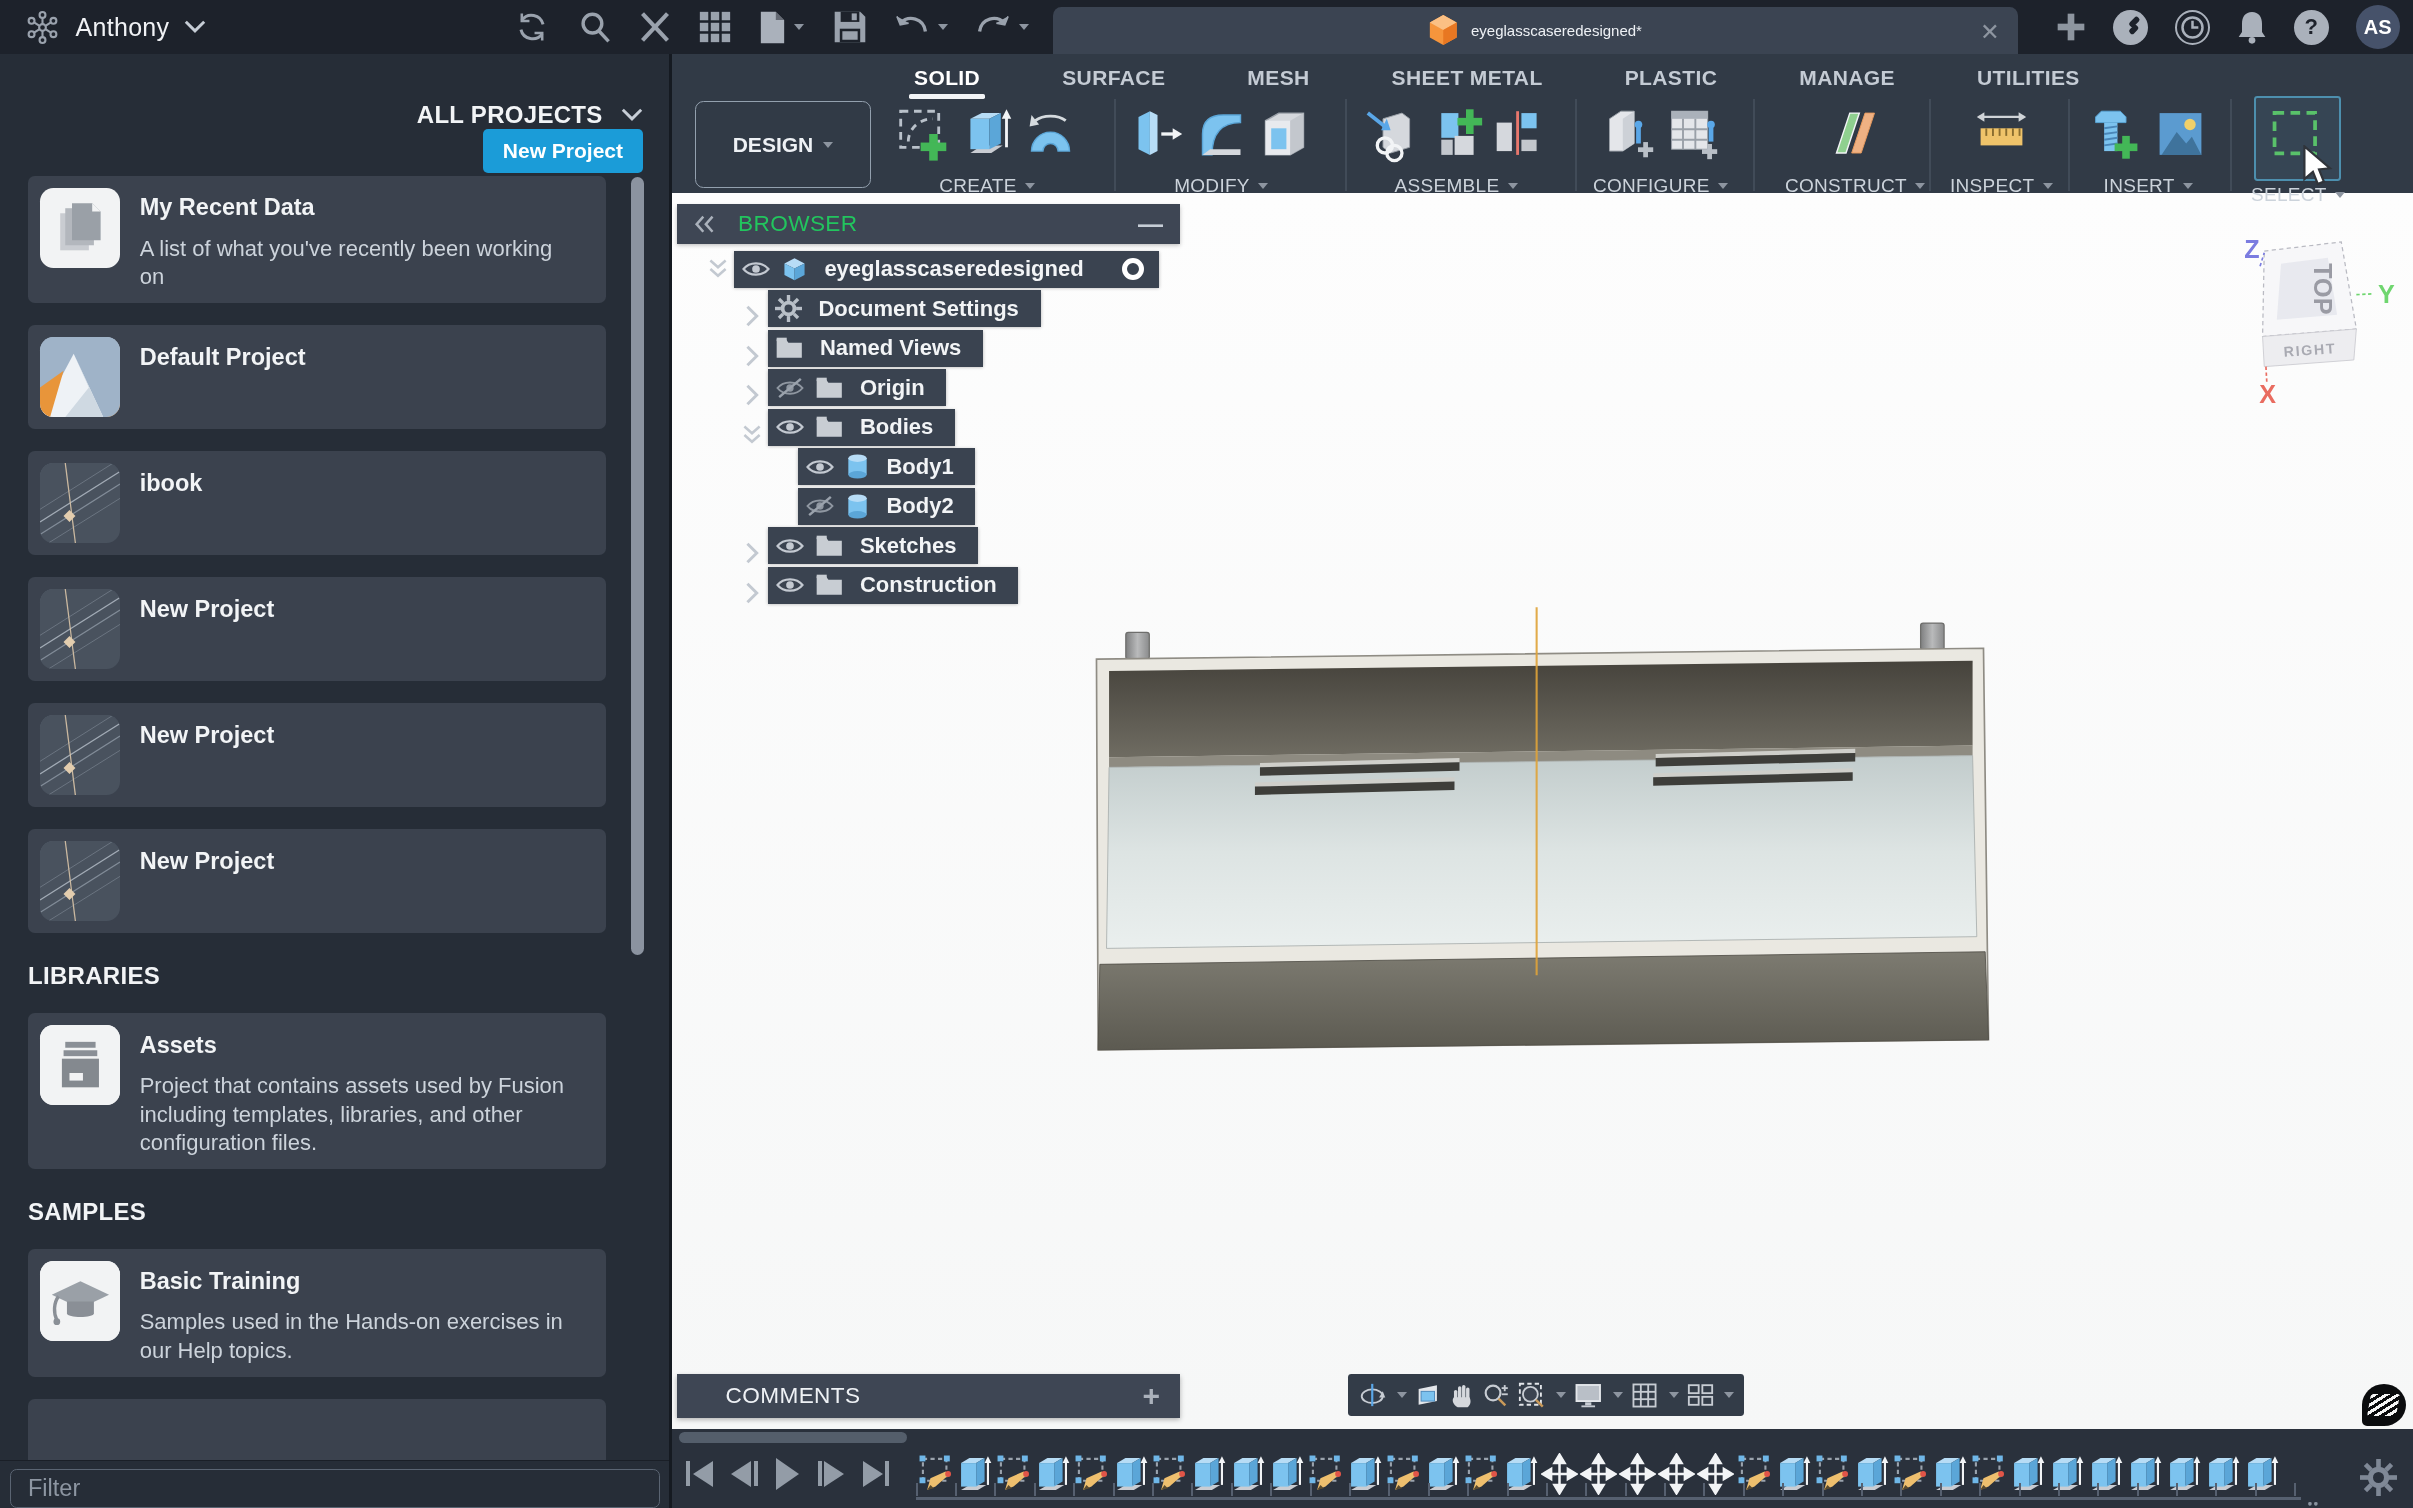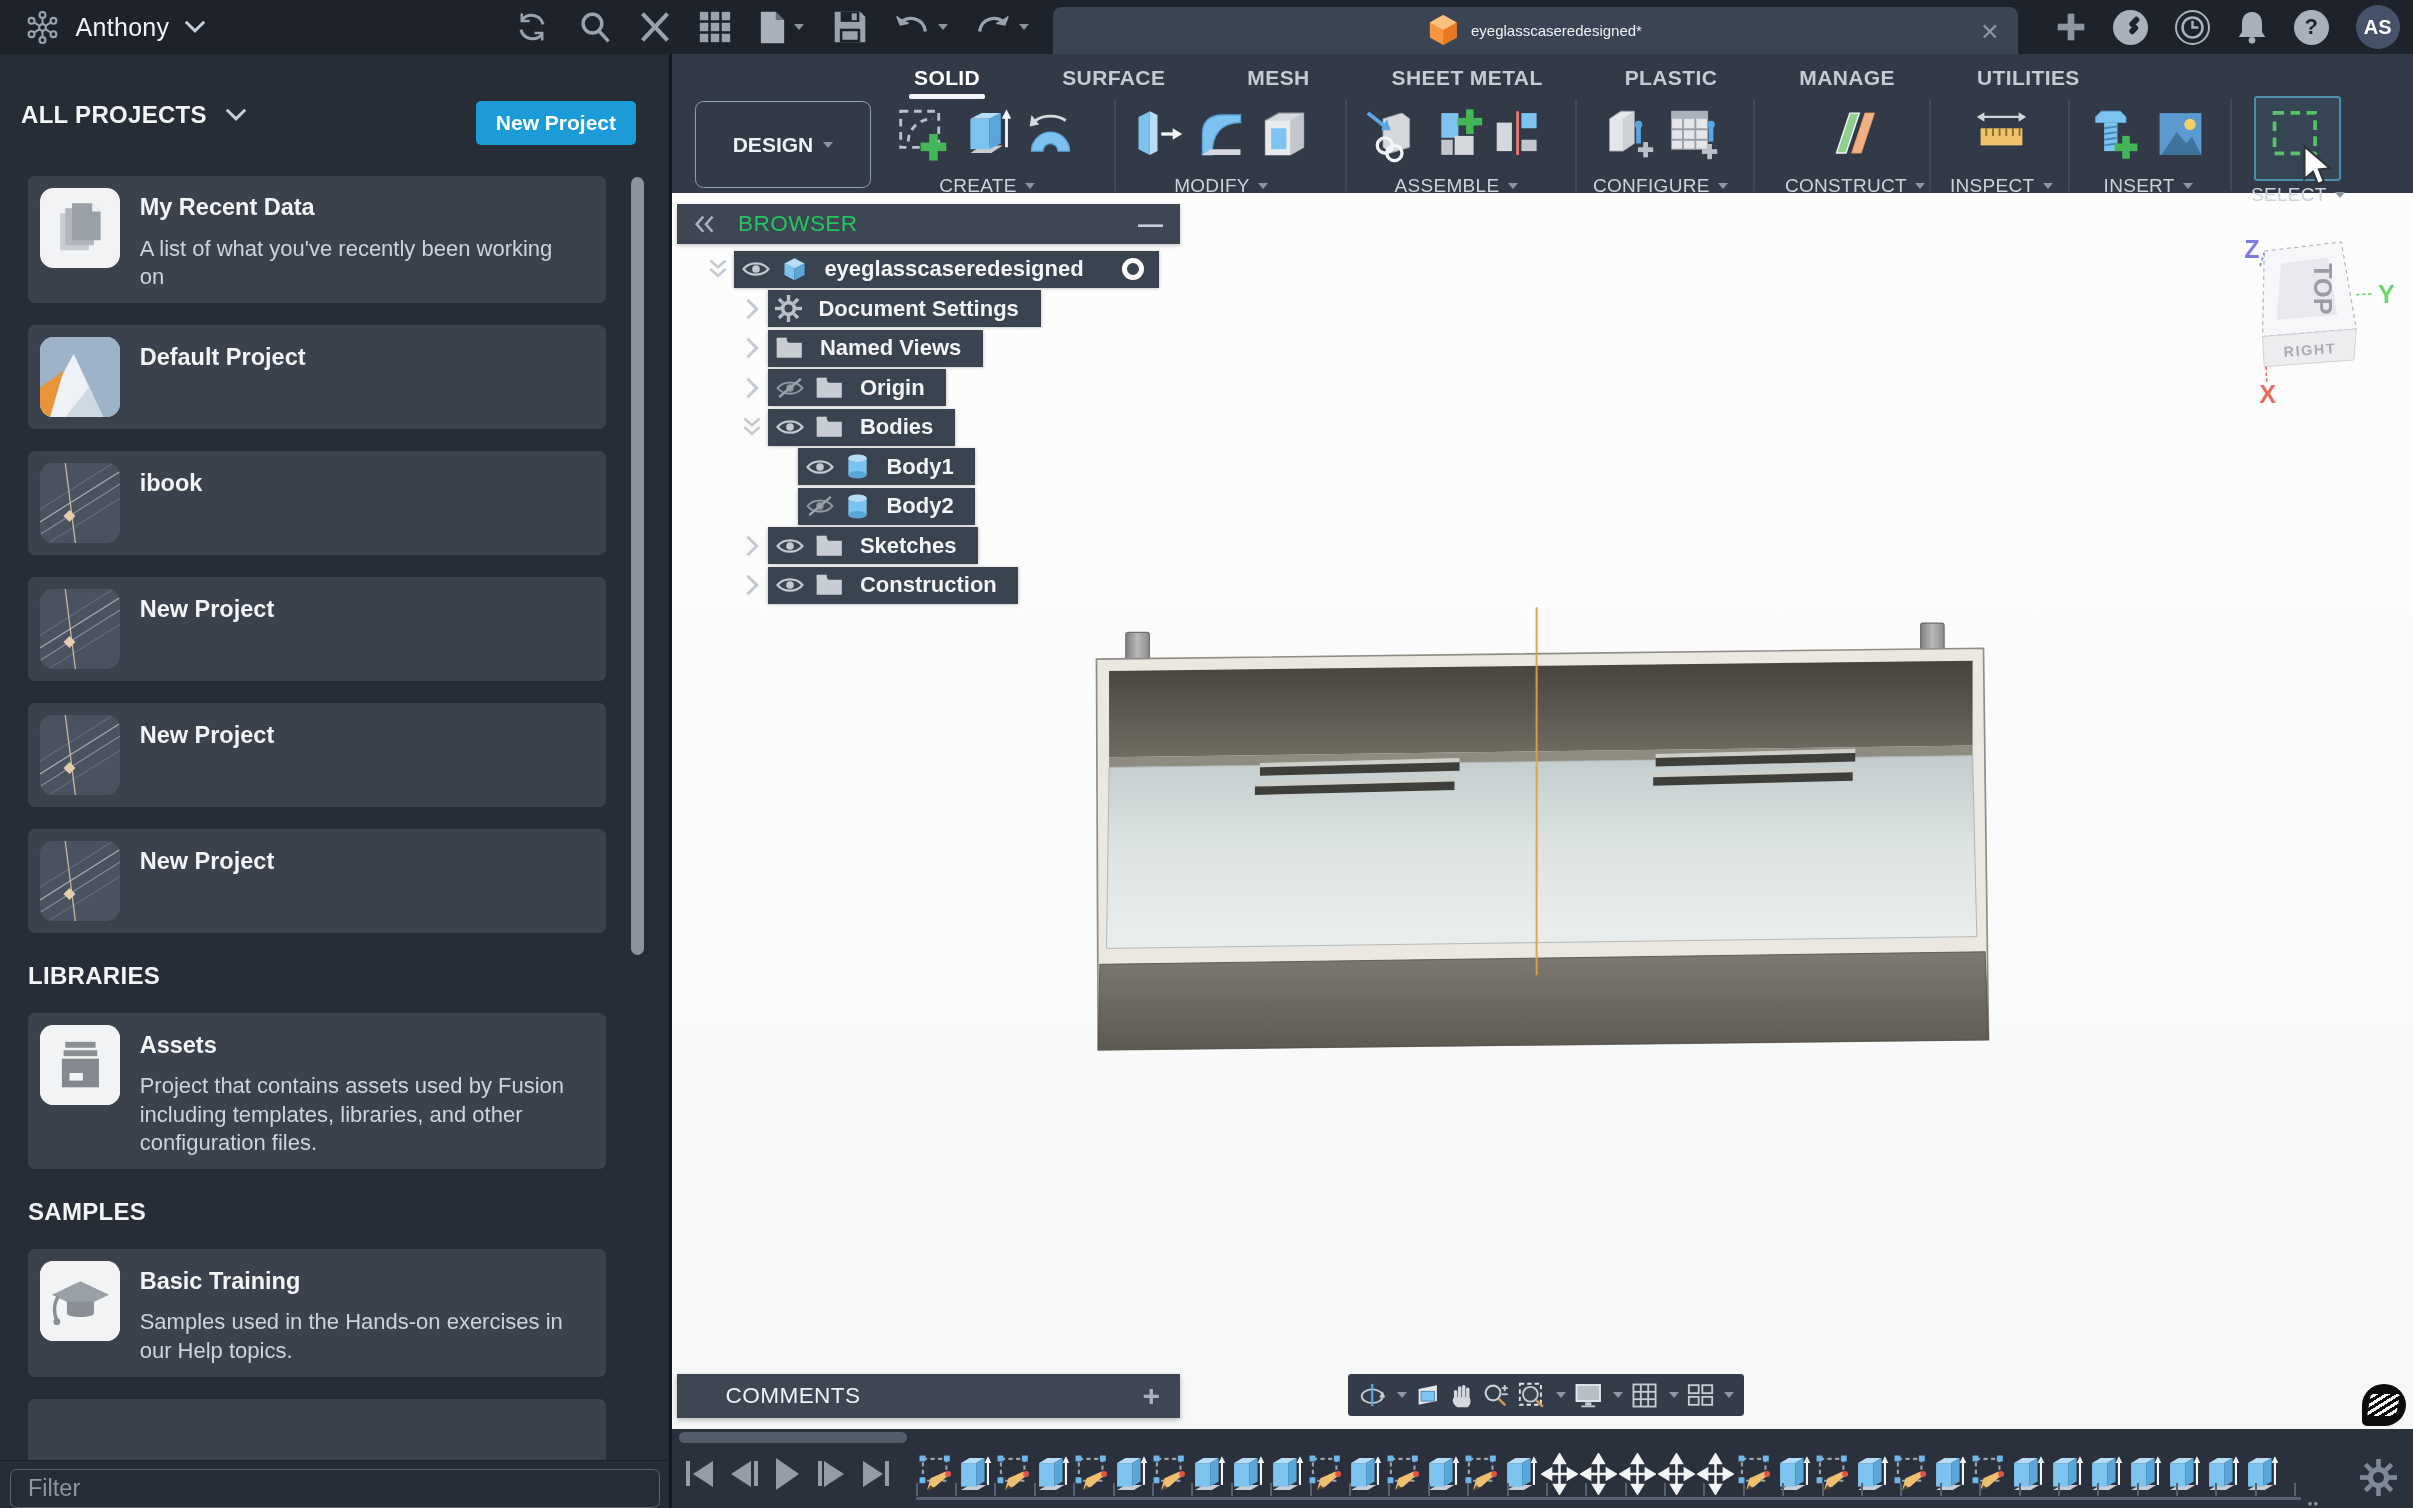--- a/index.html
+++ b/index.html
@@ -37,21 +37,21 @@
   .tgroup { position:absolute; top:44px; display:flex; flex-direction:column; align-items:center; }
   .tg-icons { display:flex; gap:6.7px; height:72px; align-items:center; }
   .tg-label { margin-top:5px; color:#ccd3db; font-size:19px; letter-spacing:0.3px; display:flex; align-items:center; gap:6.7px; }
   .tdiv { position:absolute; top:45px; width:1.7px; height:92px; background:#414b58; }
   #select-hl { position:absolute; left:1584px; top:42px; width:87px; height:85px; border:2.5px solid #4d8fae;
     background:rgba(86,140,170,.14); border-radius:3.4px; display:flex; align-items:center; justify-content:center; }
 
   
   #datapanel { position:absolute; left:0; top:54px; width:670px; height:1455px; background:#262d37; z-index:45; overflow:hidden; }
   #dp-edge { position:absolute; left:669px; top:54px; width:2.5px; height:1455px; background:#151a21; z-index:46; }
-  #dp-head { position:absolute; left:21px; top:47px; width:615px; display:flex; align-items:flex-start; }
+  #dp-head { position:absolute; left:28px; top:47px; width:615px; display:flex; align-items:flex-end;flex-direction:column; }
   #dp-title { color:#f2f4f6; font-size:24px; font-weight:bold; letter-spacing:0.3px; display:flex; align-items:center; gap:18.4px; }
   #new-project-btn { margin-left:auto; background:#1b9cd8; color:#fff; font-size:21px; font-weight:bold;
     padding:10px 20px; border-radius:5px; }
   #dp-scroll { position:absolute; left:0; top:122px; width:670px; height:1284px; overflow:hidden; }
   .pcard { width:578px; margin:0 0 22px 28px; background:#3b424e; border-radius:6.7px; padding:11.7px; display:flex; gap:20px; min-height:104px; }
   .cicon { width:80px; height:80px; border-radius:13.4px; flex:none; overflow:hidden; position:relative; }
   .ctitle { color:#f2f4f6; font-size:23.5px; font-weight:bold; margin:6.7px 0 13.4px; }
   .cdesc { color:#ccd3db; font-size:22px; line-height:28.5px; max-width:436px; }
   .dp-section { color:#f2f4f6; font-size:24px; font-weight:bold; letter-spacing:0.3px; margin:28.5px 0 23.5px 28px; }
   #dp-scrollbar { position:absolute; left:631px; top:123px; width:13.4px; height:778px; background:#8b93a0; border-radius:6.7px; }
@@ -65,21 +65,21 @@
     background:linear-gradient(#fdfdfd, #f6f7f7); z-index:10; }
 
   
   #browser { position:absolute; left:677px; top:204px; z-index:30; }
   #browser-head { width:503px; height:40px; background:#3e4654; display:flex; align-items:center; padding:0 17px;
     box-shadow:0 1.7px 4.2px rgba(0,0,0,.25); }
   #browser-title { color:#22c55e; font-size:22.6px; margin-left:22px; letter-spacing:0.4px; }
   #browser-min { margin-left:auto; color:#c6cdd6; font-size:25px; font-weight:bold; }
   #brows { margin-top:6.7px; }
   .brow-line { display:flex; align-items:center; height:37px; margin-bottom:2.5px; }
-  .brow-line.v-0 { margin-left:25px; } .brow-line.v-1 { margin-left:59px; } .brow-line.v-2 { margin-left:121px; }
+  .brow-line.v-0 { margin-left:25px; } .brow-line.v-1 { margin-left:59px;align-items:flex-end; } .brow-line.v-2 { margin-left:121px; }
   .bchev { width:32px; display:flex; justify-content:center; }
   .brow { height:37px; background:#3a4350; display:flex; align-items:center; padding:0 15px 0 6.7px; gap:10px;
     box-shadow:0 0.8px 3.4px rgba(0,0,0,.3); }
   .blabel { color:#f2f4f6; font-size:22px; font-weight:bold; margin:0 6.7px; white-space:nowrap; }
   .bradio { width:22px; height:22px; border:5px solid #fff; border-radius:50%; margin-left:22px; }
   .beye, .bicon { display:flex; align-items:center; }
 
   
   #comments-bar { position:absolute; left:677px; top:1374px; width:503px; height:44px; background:#3e4654;
     display:flex; align-items:center; padding:0 20px; box-shadow:0 1.7px 5px rgba(0,0,0,.3); z-index:30; }

